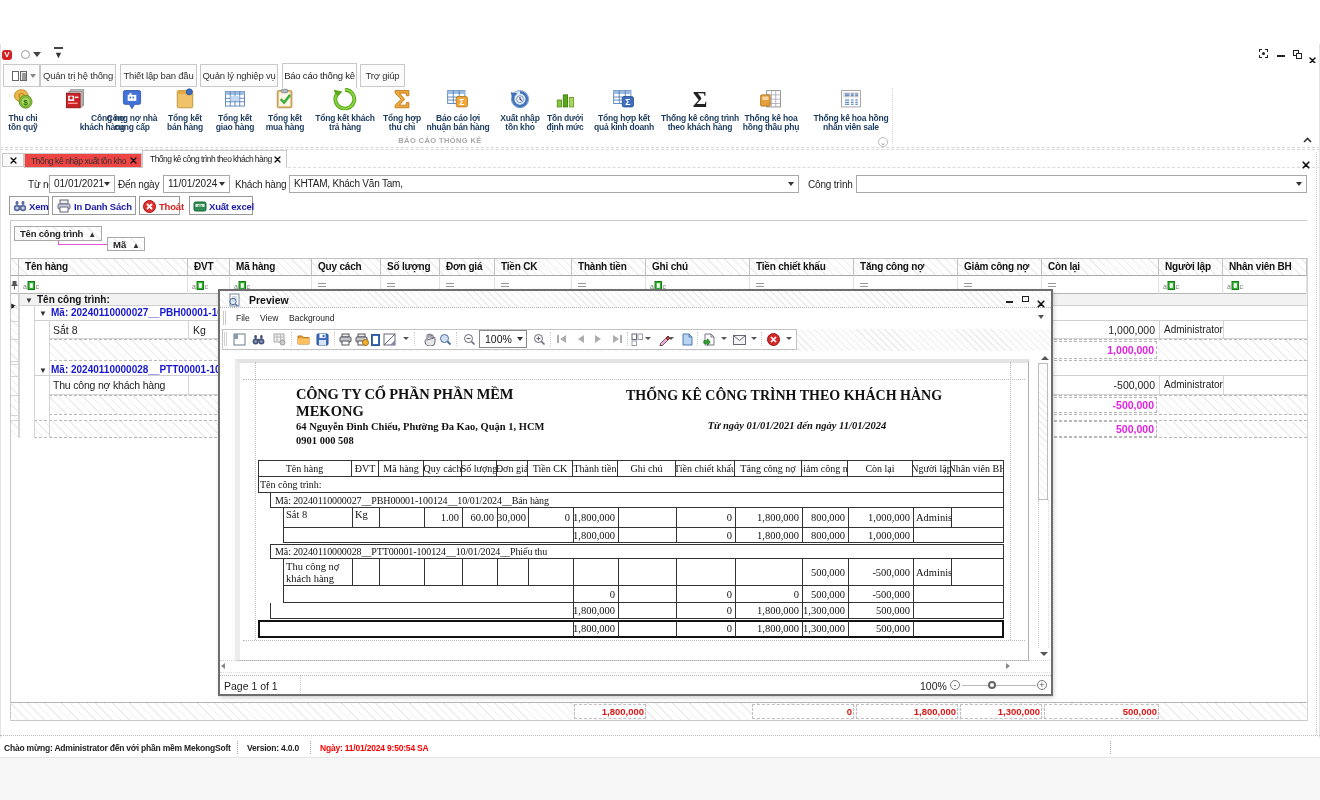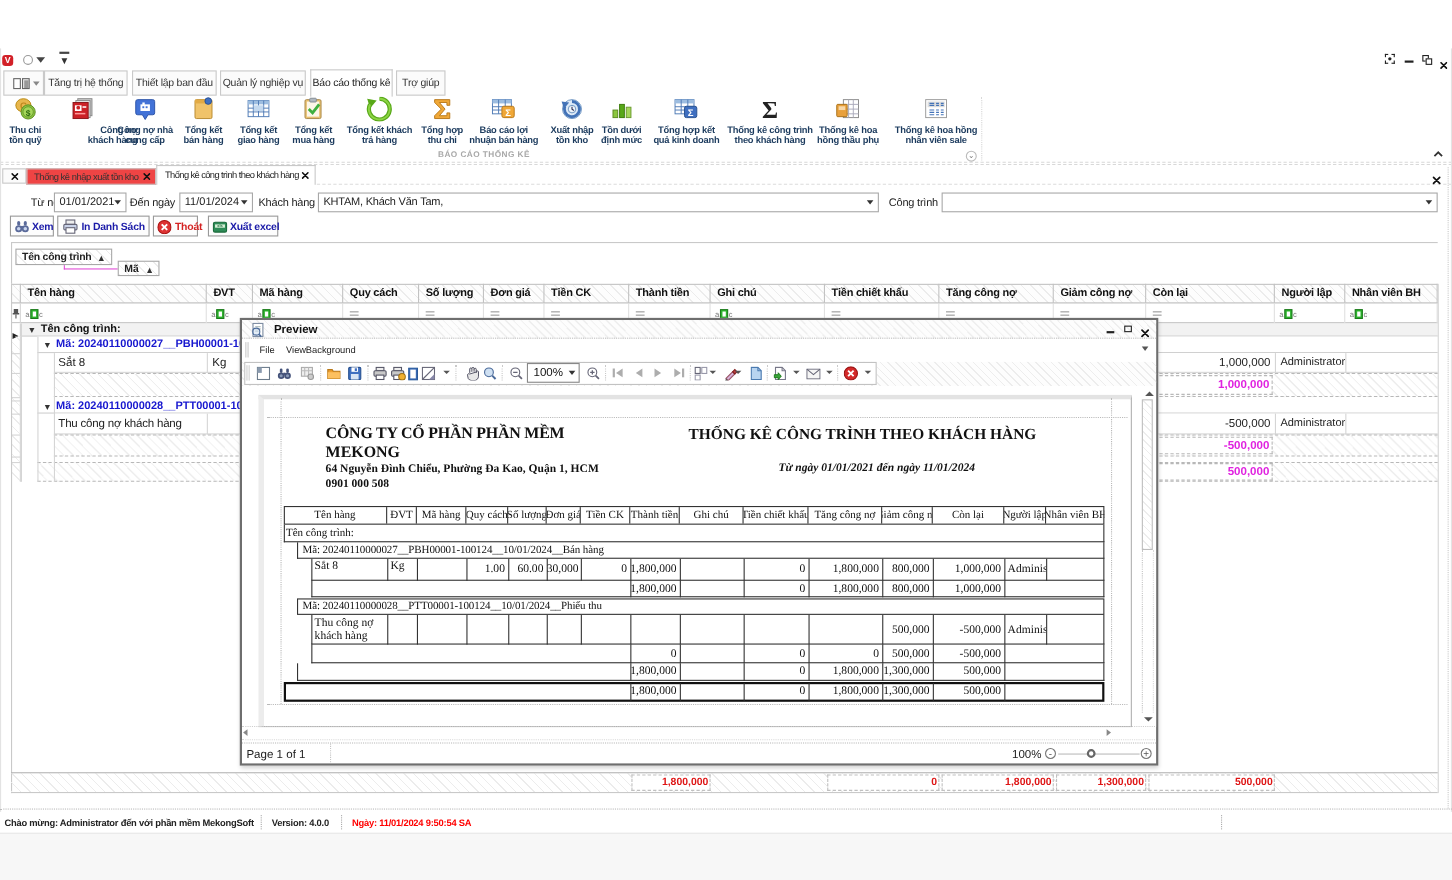--- a/index.html
+++ b/index.html
@@ -32,21 +32,21 @@
         <path d="M1.5 1.5 L8.5 8.5 M8.5 1.5 L1.5 8.5" stroke="#111" stroke-width="2.2" stroke-linecap="round"></path>
       </svg></div>
 
 <div class="abs" style="left:0;top:63px;width:1320px;height:24px;background:#fff;"></div>
 <div class="abs" style="left:3px;top:64px;width:37px;height:23px;border:1px solid #c9c9c9;background:#fbfbfb;">
   <div class="abs" style="left:8px;top:6px;width:7px;height:10px;border:1px solid #666;background:#fff;"></div>
   <div class="abs" style="left:16px;top:6px;width:7px;height:10px;border:1px solid #666;background:#eee;"></div>
   <div class="abs" style="left:17.5px;top:7.5px;width:4px;height:7px;background:#999;"></div>
   <div class="abs" style="left:26px;top:9px;width:0;height:0;border-left:3px solid transparent;border-right:3px solid transparent;border-top:4px solid #888;"></div>
 </div>
-<div class="abs" style="left:40px;top:64px;width:76px;height:23px;border:1px solid #c9c9c9;background:#fbfbfb;font-size:9.5px;letter-spacing:-0.2px;color:#333;text-align:center;line-height:22px;white-space:nowrap;overflow:hidden;">Tăng trị hệ thống</div>
+<div class="abs" style="left:40px;top:64px;width:76px;height:23px;border:1px solid #c9c9c9;background:#fbfbfb;font-size:9.5px;letter-spacing:-0.2px;color:#333;text-align:center;line-height:22px;white-space:nowrap;overflow:hidden;">Quản trị hệ thống</div>
 <div class="abs" style="left:120px;top:64px;width:77px;height:23px;border:1px solid #c9c9c9;background:#fbfbfb;font-size:9.5px;letter-spacing:-0.2px;color:#333;text-align:center;line-height:22px;white-space:nowrap;overflow:hidden;">Thiết lập ban đầu</div>
 <div class="abs" style="left:200px;top:64px;width:78px;height:23px;border:1px solid #c9c9c9;background:#fbfbfb;font-size:9.5px;letter-spacing:-0.2px;color:#333;text-align:center;line-height:22px;white-space:nowrap;overflow:hidden;">Quản lý nghiệp vụ</div>
 <div class="abs" style="left:282px;top:63px;width:75px;height:25px;border:1px solid #c9c9c9;border-bottom:none;background:#fff;font-size:9.5px;letter-spacing:-0.2px;color:#222;text-align:center;line-height:24px;white-space:nowrap;overflow:hidden;">Báo cáo thống kê</div>
 <div class="abs" style="left:360px;top:64px;width:45px;height:23px;border:1px solid #c9c9c9;background:#fbfbfb;font-size:9.5px;letter-spacing:-0.2px;color:#333;text-align:center;line-height:22px;white-space:nowrap;overflow:hidden;">Trợ giúp</div>
 
 <div class="abs" style="left:0;top:88px;width:1320px;height:60px;background:#fff;border-bottom:1px dashed #d8d8d8;"></div>
 <div class="abs" style="left:8px;top:88px;width:30px;height:26px;transform:scale(0.86);transform-origin:center top;"><svg width="30" height="26" viewBox="0 0 30 26">
         <ellipse cx="13" cy="9" rx="8" ry="7" fill="#e8b64c" stroke="#b8860b"></ellipse>
         <text x="13" y="13" font-size="10" font-weight="bold" fill="#c08820" text-anchor="middle">C</text>
         <circle cx="18" cy="16" r="7.5" fill="#8cc63f" stroke="#5a8a1f"></circle>
@@ -411,21 +411,21 @@
 <div class="abs" style="left:249px;top:294px;font-size:10.5px;font-weight:bold;color:#111;">Preview</div>
 <div class="abs" style="left:1006px;top:301px;width:7px;height:2px;background:#222;"></div>
 <div class="abs" style="left:1022px;top:296px;width:7px;height:6px;border:1.5px solid #222;"></div>
 <div class="abs" style="left:1037px;top:294px;"><svg width="8" height="8" viewBox="0 0 10 10" style="display:inline-block;">
         <path d="M1.5 1.5 L8.5 8.5 M8.5 1.5 L1.5 8.5" stroke="#111" stroke-width="2" stroke-linecap="round"></path>
       </svg></div>
 <div class="abs" style="left:220px;top:308px;width:831px;height:21px;background:#fff;"></div>
 <div class="abs" style="left:223px;top:311px;width:3px;height:14px;border-left:1px solid #c9c9c9;border-right:1px solid #c9c9c9;"></div>
 <div class="abs" style="left:236px;top:313px;font-size:8.5px;color:#222;">File</div>
 <div class="abs" style="left:260px;top:313px;font-size:8.5px;color:#222;">View</div>
-<div class="abs" style="left:278px;top:313px;font-size:8.5px;color:#222;text-align:right;">Background</div>
+<div class="abs" style="left:289px;top:313px;font-size:8.5px;color:#222;text-align:right;">Background</div>
 <div class="abs" style="left:1038px;top:315px;width:0;height:0;border-left:3px solid transparent;border-right:3px solid transparent;border-top:4px solid #555;"></div>
 <div class="abs hatch2" style="left:220px;top:329px;width:831px;height:22px;background-color:#fdfdfd;"></div>
 <div class="abs" style="left:222px;top:329px;width:575px;height:21px;background:#fff;border:1px solid #c2c2c2;"></div>
 <div class="abs" style="left:224px;top:332px;width:3px;height:14px;border-left:1px solid #d0d0d0;border-right:1px solid #d0d0d0;"></div>
 <svg class="abs" style="left:233px;top:333px;" width="13" height="13" viewBox="0 0 13 13">
       <rect x="1" y="1" width="11" height="11" fill="#fff" stroke="#6a7a8a"></rect>
       <rect x="1" y="1" width="4" height="5" fill="#8a9aae"></rect>
     </svg>
 <svg class="abs" style="left:252px;top:333px;" width="13" height="13" viewBox="0 0 13 13">
       <rect x="2.4" y="2" width="2.4" height="4" rx="1.2" fill="#44527a"></rect>

